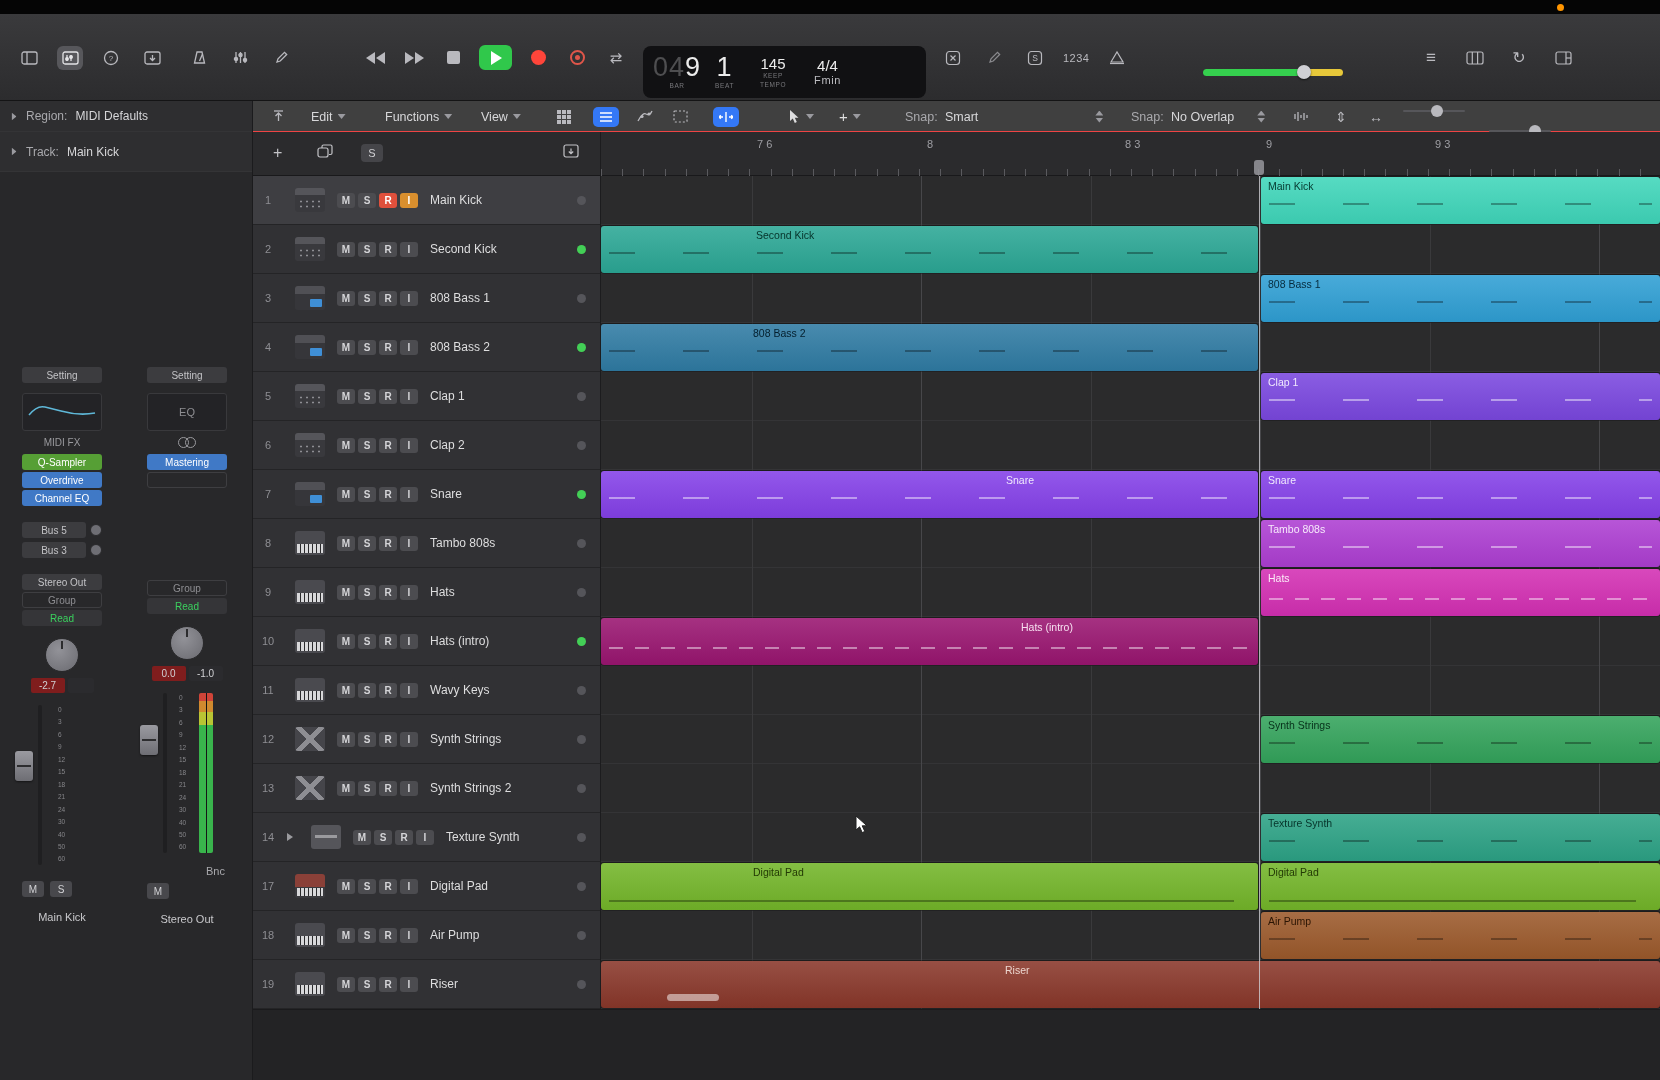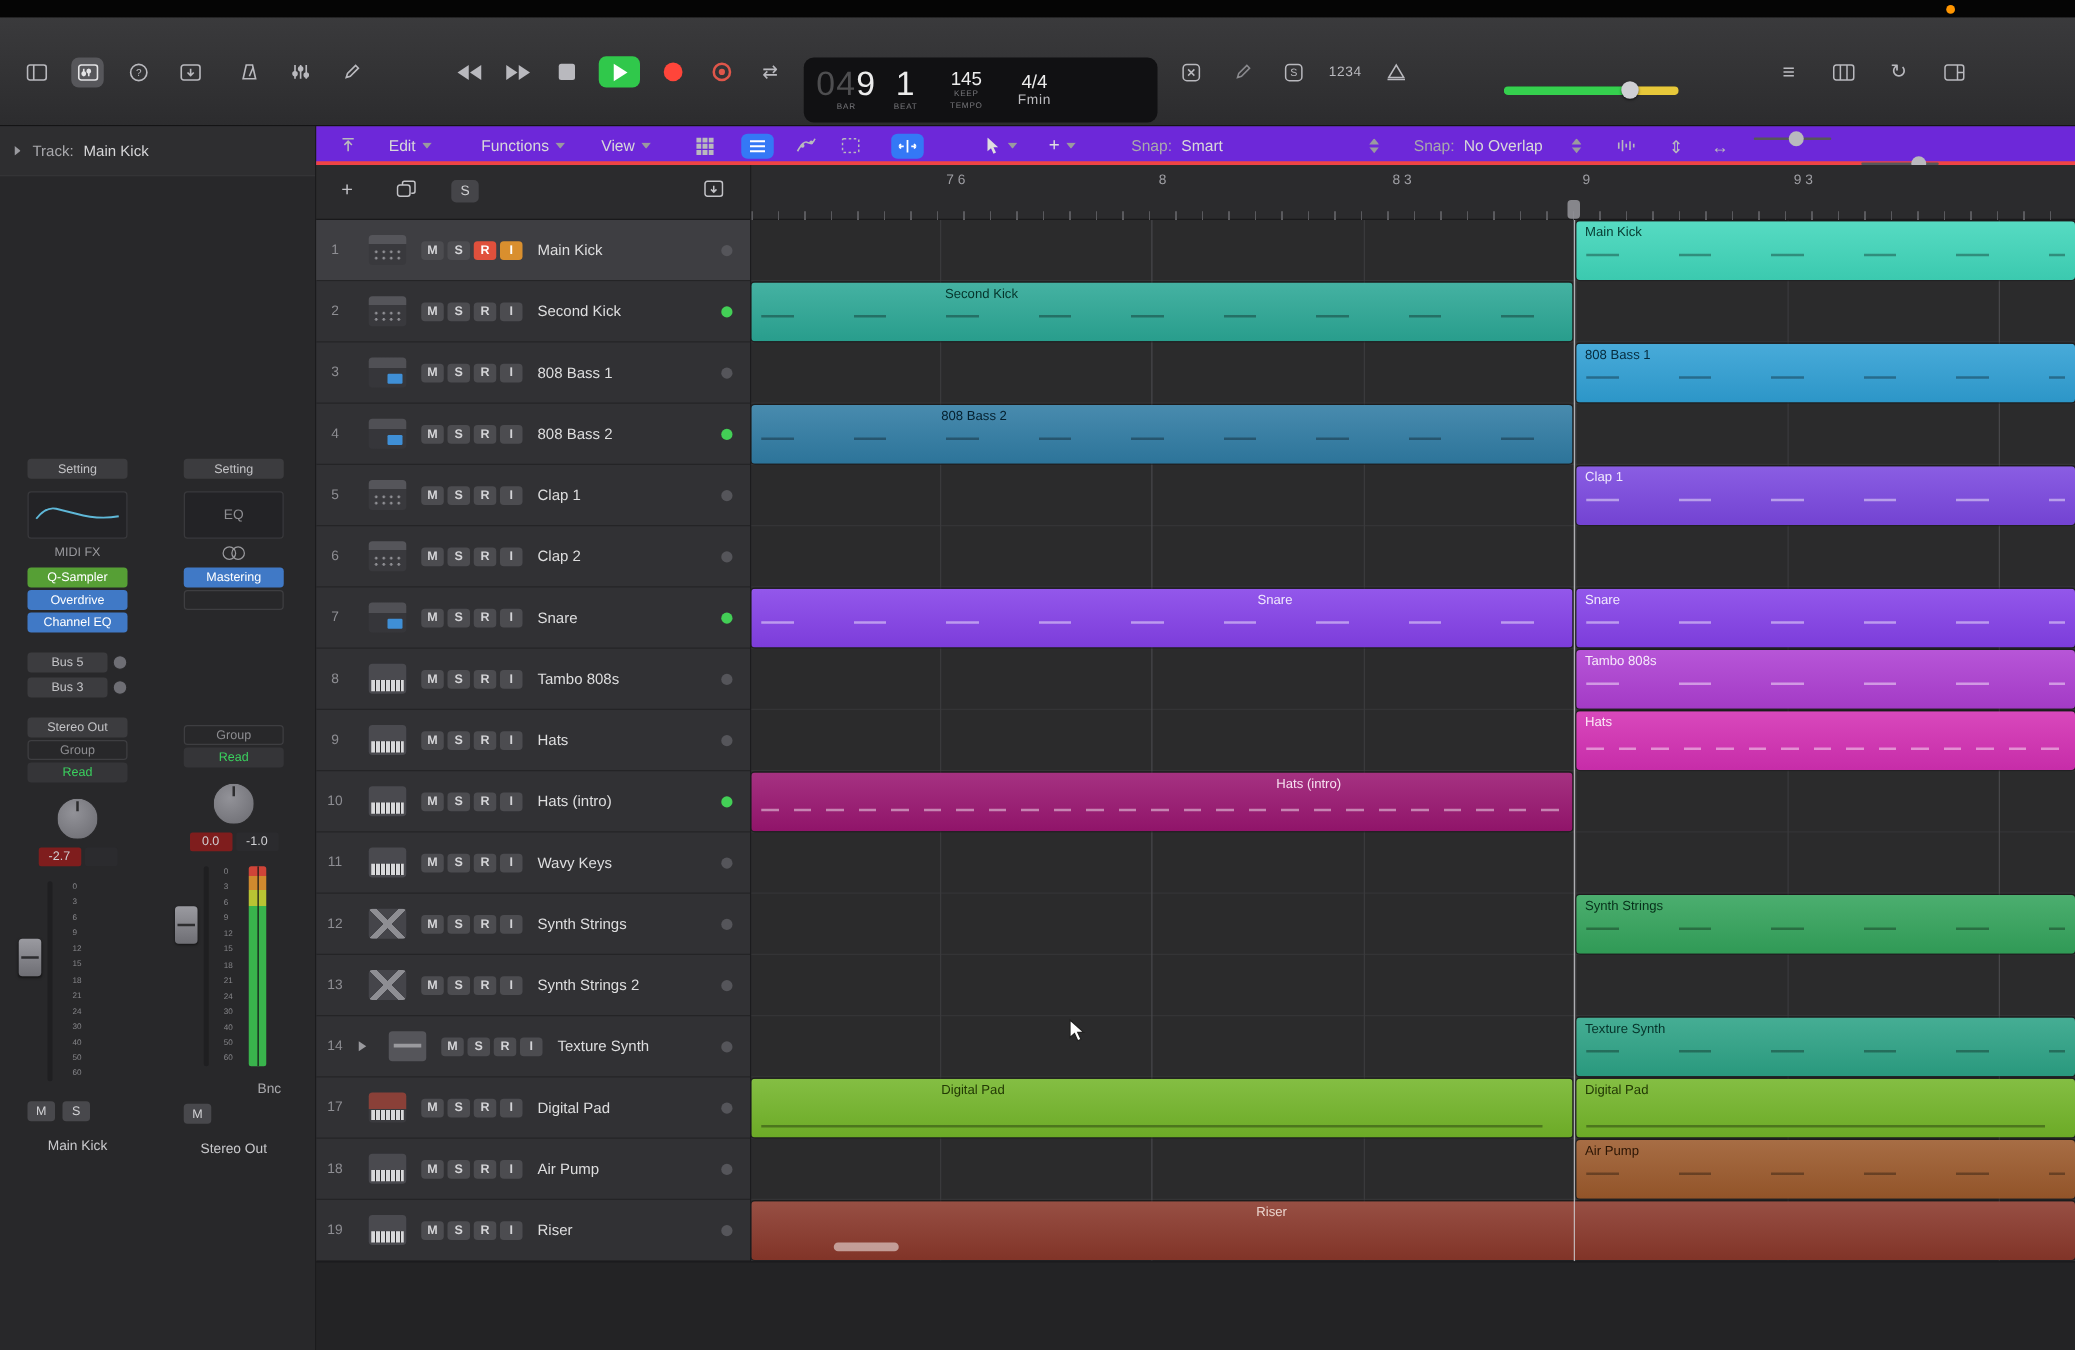--- a/index.html
+++ b/index.html
@@ -84,21 +84,21 @@
 .ms-row{display:flex;gap:6px;justify-content:flex-start;margin:6px 0 4px}
 .mbtn{width:22px;height:16px;border-radius:3px;background:#48484c;color:#d2d2d5;font-size:10px;
   display:flex;align-items:center;justify-content:center}
 .strip-name{font-size:11px;color:#c9c9cc;text-align:center;margin-top:10px;white-space:nowrap}
 .bnc{font-size:11px;color:#a9a9ad;text-align:right;margin:2px 2px 0 0}
 .circles{display:flex;justify-content:center;margin:6px 0}
 .circles i{width:11px;height:11px;border:1.5px solid #9a9a9e;border-radius:50%;display:block}
 .circles i+i{margin-left:-4px}
 
 #trackpanel{position:absolute;left:253px;top:101px;right:0;bottom:0;background:#232325}
-#ttoolbar{position:relative;height:31px;background:#6d28d9;border-bottom:3px solid #ef4444}
+#ttoolbar{position:relative;height:31px;background:#404040;border-bottom:1px solid #ef4444}
 .tt{position:absolute;top:0;height:31px;display:flex;align-items:center;gap:5px;font-size:12.5px;color:#d8d8da}
 .tt .menu-label{color:#d8d8da}
 .tt .ddlab{color:#a9a9ad}
 .bluebtn{width:26px;height:20px;border-radius:5px;background:#3478f6;display:flex;align-items:center;justify-content:center}
 #theader{position:relative;height:44px;background:#2b2b2d;border-bottom:1px solid #19191b}
 #theader-left{position:absolute;left:0;top:0;width:348px;height:44px;border-right:1px solid #1c1c1e}
 .hbtn{position:absolute;top:12px;color:#c3c3c7;font-size:16px;display:flex;align-items:center;justify-content:center}
 .sbtn{width:22px;height:18px;border-radius:4px;background:#454549;color:#cfcfd2;font-size:11px}
 #ruler{position:absolute;left:348px;top:0;right:0;height:44px;overflow:hidden}
 #ruler .ticks{position:absolute;left:0;right:0;bottom:0;height:7px;
@@ -325,20 +325,25 @@
       <svg width="17" height="14" viewBox="0 0 17 14" fill="none" stroke="#b9b9be" stroke-width="1.2">
           <rect x="1" y="1" width="15" height="12" rx="2"></rect>
           <line x1="11" y1="1" x2="11" y2="13"></line>
           <line x1="11" y1="7" x2="16" y2="7"></line>
         </svg>
       </span>
   </div>
 </div>
 
 <div id="inspector">
+  <div class="insp-row">
+    <i class="chev r"></i>
+    <span class="lab">Region:</span>
+    <span class="val">MIDI Defaults</span>
+  </div>
   <div class="insp-row h40">
     <i class="chev r"></i>
     <span class="lab">Track:</span>
     <span class="val">Main Kick</span>
   </div>
 
   <div class="strip" style="left:22px;top:266px">
     <div class="chip">Setting</div>
     <div class="eq-thumb">
       <svg width="70" height="26" viewBox="0 0 70 26" fill="none">
@@ -579,21 +584,21 @@
             <rect x="1" y="1" width="14" height="12" rx="2"></rect>
             <path d="M8 4.5 v5 M5.8 7.5 L8 9.7 l2.2-2.2"></path>
           </svg>
         </div>
     </div>
     <div id="ruler">
       <div class="ticks"></div>
       <div id="ruler-labels">
           <div class="rlab" style="left: 156px;">7 6</div>
           <div class="rlab" style="left: 326px;">8</div>
-          <div class="rlab" style="left: 513px;">8 3</div>
+          <div class="rlab" style="left: 524px;">8 3</div>
           <div class="rlab" style="left: 665px;">9</div>
           <div class="rlab" style="left: 834px;">9 3</div>
         </div>
       <div id="ph-marker" style="left: 653px;"></div>
     </div>
   </div>
 
   <div id="tbody">
     <div id="track-rows">
         <div class="trow sel">

